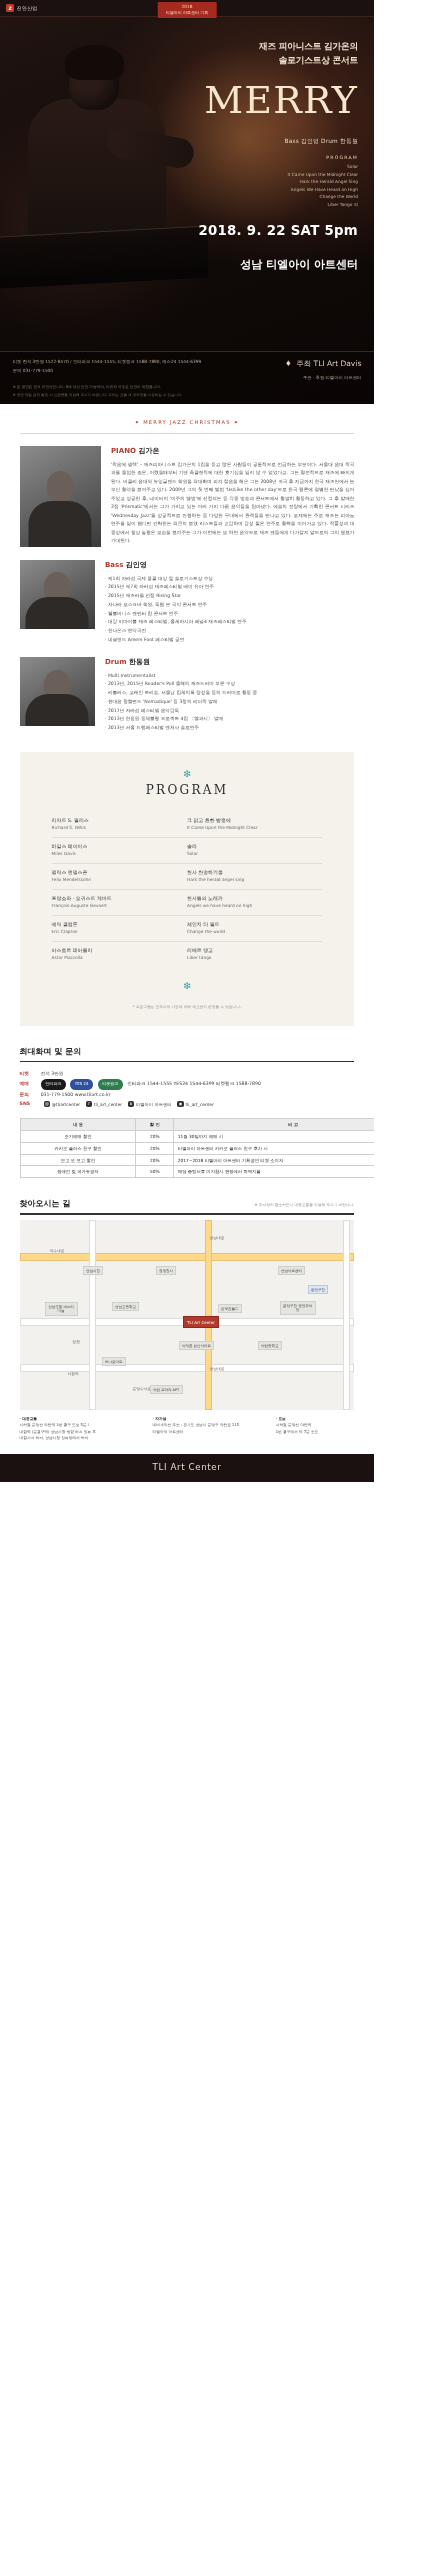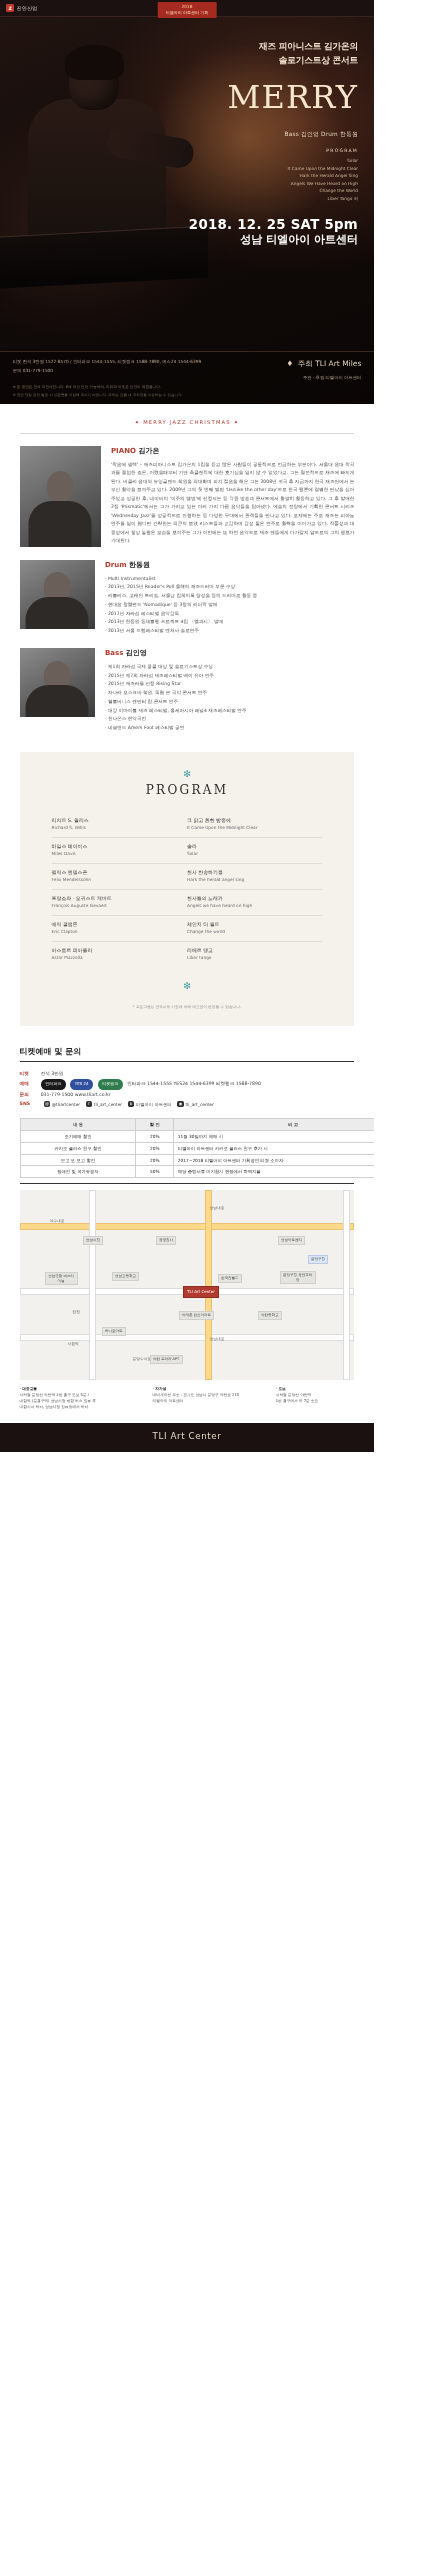--- a/index.html
+++ b/index.html
@@ -87,31 +87,31 @@
   }
   .kicker { font-size:8.7px; line-height:1.6; color:#f2e3cf; font-weight:bold; letter-spacing:-0.2px;}
   .kicker span { display:block; }
   .merry {
     margin-top:12.7px;
     font-family:"DejaVu Serif","Liberation Serif",serif;
     color:#f6e7cc;
     letter-spacing:1.2px;
     line-height:1.02;
   }
-  .merry .l1 { font-size:32px; }
+  .merry .l1 { font-size:38px; }
   .merry .l2 { font-size:30px; color:#f3c98b; font-style:italic; }
   .merry .l3 { font-size:30px; color:#c0392b; }
 
   .credits { margin-top:17.3px; font-size:5.8px; color:#e8d7bf; letter-spacing:0.2px;}
   .prog-mini { margin-top:8px; font-size:4.3px; color:#cdb79a; line-height:1.75;}
   .prog-mini .ph { color:#f0d9b4; letter-spacing:1.2px; margin-bottom:1.7px; font-size:4.6px;}
 
   .datebox { margin-top:15px; color:#fff; }
   .datebox .d1 { font-size:13.3px; font-weight:bold; letter-spacing:0.3px;}
-  .datebox .d2 { font-size:11px; font-weight:bold; margin-top:0; }
+  .datebox .d2 { font-size:11px; font-weight:bold; margin-top:19px; }
 
   .hero-foot {
     position:absolute; left:0; bottom:0; width:100%;
     background:rgba(10,6,5,.85);
     border-top:0.6px solid #3a2822;
     padding:5.8px 12.7px 4.6px;
     color:#b9a68f; font-size:4.3px; line-height:1.7;
   }
   .hero-foot .row1 { display:flex; justify-content:space-between; align-items:flex-start;}
   .hero-foot .brand { display:flex; align-items:center; gap:4.6px; color:#e2d2ba; font-size:7.5px;}
@@ -259,35 +259,35 @@
         <div class="ph">PROGRAM</div>
         <div>Solar</div>
         <div>It Came Upon the Midnight Clear</div>
         <div>Hark the Herald Angel Sing</div>
         <div>Angels We Have Heard on High</div>
         <div>Change the World</div>
         <div>Liber Tango 외</div>
       </div>
 
       <div class="datebox">
-        <div class="d1">2018. 12. 25 SAT 5pm</div>
+        <div class="d1">2018. 9. 22 SAT 5pm</div>
         <div class="d2">성남 티엘아이 아트센터</div>
       </div>
     </div>
 
     <div class="hero-foot">
       <div class="row1">
         <div style="max-width:242px;">
           <div>티켓  전석 3만원   1522-8570 / 인터파크 1544-1555, 티켓링크 1588-7890, 예스24 1544-6399</div>
           <div style="margin-top:2.3px;">문의  031-779-1500</div>
         </div>
         <div style="text-align:right;">
           <div class="brand">
             <span style="font-size:7.5px;color:#e2d2ba;">♦</span>
-            <span>주최  TLI Art Miles</span>
+            <span>주최  TLI Art Davis</span>
           </div>
           <div style="margin-top:2.9px;">주관 · 후원  티엘아이 아트센터</div>
         </div>
       </div>
       <div class="tiny">※ 본 공연은 전석 지정석입니다. 8세 이상 입장 가능하며, 미취학 아동은 입장이 제한됩니다.</div>
       <div class="tiny2">※ 공연 당일 현장 발권 시 신분증을 지참해 주시기 바랍니다. 주차는 건물 내 주차장을 이용하실 수 있습니다.</div>
     </div>
   </section>
 
   <div class="divider-tag">✦ MERRY JAZZ CHRISTMAS ✦</div>
@@ -297,42 +297,20 @@
     <div class="pf-photo">
       <div class="fhead"></div>
         <div class="fbody"></div>
     </div>
     <div class="pf-text">
       <div class="pf-role">
         <span>PIANO</span>
         <span class="nm">김가온</span>
       </div>
       <div class="pf-body">'착음에 셀택' – 재즈피아니스트 김가온의 1집을 듣고 많은 사람들이 공통적으로 언급하는 부분이다. 서울대 음대 작곡과를 졸업한 조은, 어렸을때부터 기댄 측클랜직에 대한 호기심을 잃지 않 수 없었다고. 그는 철전적으로 재즈에 빠지게 된다. 버클리 음대와 뉴잉글랜드 학원을 최대화며 피겨 절음을 해온 그는 2008년 귀국 후 지금까지 한국 재즈씬에서 눈부신 활약을 보여주고 있다. 2009년 그의 첫 번째 앨범 'Us/Like the other day'으로 한국 평론에 결별한 만났을 심어주었고 성공한 후, 네이버의 '이주의 앨범'에 선정되는 등 각종 방송과 콘서트에서 활발히 활동하고 있다. 그 후 발매한 2집 'Prismatic'에서는 그가 가지고 있는 여러 가지 다른 음악들을 담아냈다. 에술의 전당에서 기획한 콘서트 시리즈 'Wednesday Jazz'를 성공적으로 진행하는 등 다양한 무대에서 관객들을 만나고 있다. 포제에는 주로 재즈는 피아노 연주를 잃이 웹디면 간략한는 최근의 보였 리스트들과 교감하며 감성 짙은 연주로 활력을 이어가고 있다. 작품성과 대중성에서 항상 높평은 모습을 보여주는 그가 이번에는 또 하연 음악으로 재즈 팬들에게 다가갈지 앞으로의 그의 행보가 기대된다.</div>
-    </div>
-  </div>
-
-  <div class="profile-block">
-    <div class="pf-photo small">
-      <div class="fhead" style="top:18%;"></div>
-        <div class="fbody" style="height:32px;"></div>
-    </div>
-    <div class="pf-text">
-      <div class="pf-role">
-        <span>Drum</span>
-        <span class="nm">한동원</span>
-      </div>
-      <div class="pf-list">
-        <div>· Multi Instrumentalist</div>
-        <div>· 2013년, 2015년 Reader's Poll 올해의 재즈드러머 부문 수상</div>
-        <div>· 리볼러스, 고래인 트리오, 서울남 집체의록 당성을 등의 드러머로 활동 중</div>
-        <div>· 현대음 창렬면드 'Nomadique' 등 3장의 리더작 발매</div>
-        <div>· 2017년 자라섬 페스티벌 음악감독</div>
-        <div>· 2013년 한동원 동체블링 프로젝트 4집 〈엘과시〉 발매</div>
-        <div>· 2013년 서울 드럼페스티벌 멘처사 솔로연주</div>
-      </div>
     </div>
   </div>
 
   <div class="profile-block">
     <div class="pf-photo small">
       <div class="fhead" style="top:18%;"></div>
         <div class="fbody" style="height:32px;"></div>
     </div>
     <div class="pf-text">
       <div class="pf-role">
@@ -345,20 +323,42 @@
         <div>· 2015년 재즈라를 선정 Rising Star</div>
         <div>· 자나라 모스크바 학원, 독립 본 국악 콘서트 연주</div>
         <div>· 웰블버니스 랜민터 참 콘서트 연주</div>
         <div>· 대강 이마이블 재즈 페스티벌, 울세아시아 페널4 재즈페스티벌 연주</div>
         <div>· 한나온스 현악곡전</div>
         <div>· 네셜앤드 Amers Foot 페스티벌 공연</div>
       </div>
     </div>
   </div>
 
+  <div class="profile-block">
+    <div class="pf-photo small">
+      <div class="fhead" style="top:18%;"></div>
+        <div class="fbody" style="height:32px;"></div>
+    </div>
+    <div class="pf-text">
+      <div class="pf-role">
+        <span>Drum</span>
+        <span class="nm">한동원</span>
+      </div>
+      <div class="pf-list">
+        <div>· Multi Instrumentalist</div>
+        <div>· 2013년, 2015년 Reader's Poll 올해의 재즈드러머 부문 수상</div>
+        <div>· 리볼러스, 고래인 트리오, 서울남 집체의록 당성을 등의 드러머로 활동 중</div>
+        <div>· 현대음 창렬면드 'Nomadique' 등 3장의 리더작 발매</div>
+        <div>· 2017년 자라섬 페스티벌 음악감독</div>
+        <div>· 2013년 한동원 동체블링 프로젝트 4집 〈엘과시〉 발매</div>
+        <div>· 2013년 서울 드럼페스티벌 멘처사 솔로연주</div>
+      </div>
+    </div>
+  </div>
+
   <div class="program-card">
     <div class="snow">❇</div>
     <div class="program-title">PROGRAM</div>
     <div class="prog-rows">
 
       <div class="prog-row">
         <div class="prog-left">
           <div>리차드 S. 윌리스</div>
           <div class="en">Richard S. Willis</div>
         </div>
@@ -420,21 +420,21 @@
         <div class="prog-right">
           <div>리베르 탱고</div>
           <div class="en">Liber tango</div>
         </div>
       </div>
     </div>
     <div class="snow" style="margin-top:12.7px;">❇</div>
     <div class="prog-note">* 프로그램은 연주자의 사정에 의해 예고없이 변경될 수 있습니다.</div>
   </div>
 
-  <div class="block-title">티켓예매 및 문의</div>
+  <div class="block-title">최대화며 및 문의</div>
   <div class="block-rule"></div>
 
   <div class="info-lines">
     <div>
       <span class="lbl">티켓</span>
       <span>전석 3만원</span>
     </div>
     <div>
       <span class="lbl">예매</span>
       <span class="chip">인터파크</span>
@@ -494,20 +494,24 @@
         <td>2017~2018 티엘아이 아트센터 기획공연 티켓 소지자</td>
       </tr>
       <tr>
         <td class="c">장애인 및 국가유공자</td>
         <td class="c">50%</td>
         <td>해당 증빙서류 미지참시 현장에서 차액지불</td>
       </tr>
     </tbody>
   </table>
 
+  <div class="map-head">
+    <span class="t">찾아오시는 길</span>
+    <span class="n">※ 주차장이 협소하오니 대중교통을 이용해 주시기 바랍니다.</span>
+  </div>
   <div class="block-rule"></div>
 
   <div class="map-wrap">
     <div class="road h major" style="top:33px;"></div>
     <div class="road h" style="top:98px;"></div>
     <div class="road h" style="top:144px;"></div>
     <div class="road v major" style="left:185px;"></div>
     <div class="road v" style="left:69px;"></div>
     <div class="road v" style="left:323px;"></div>
 

